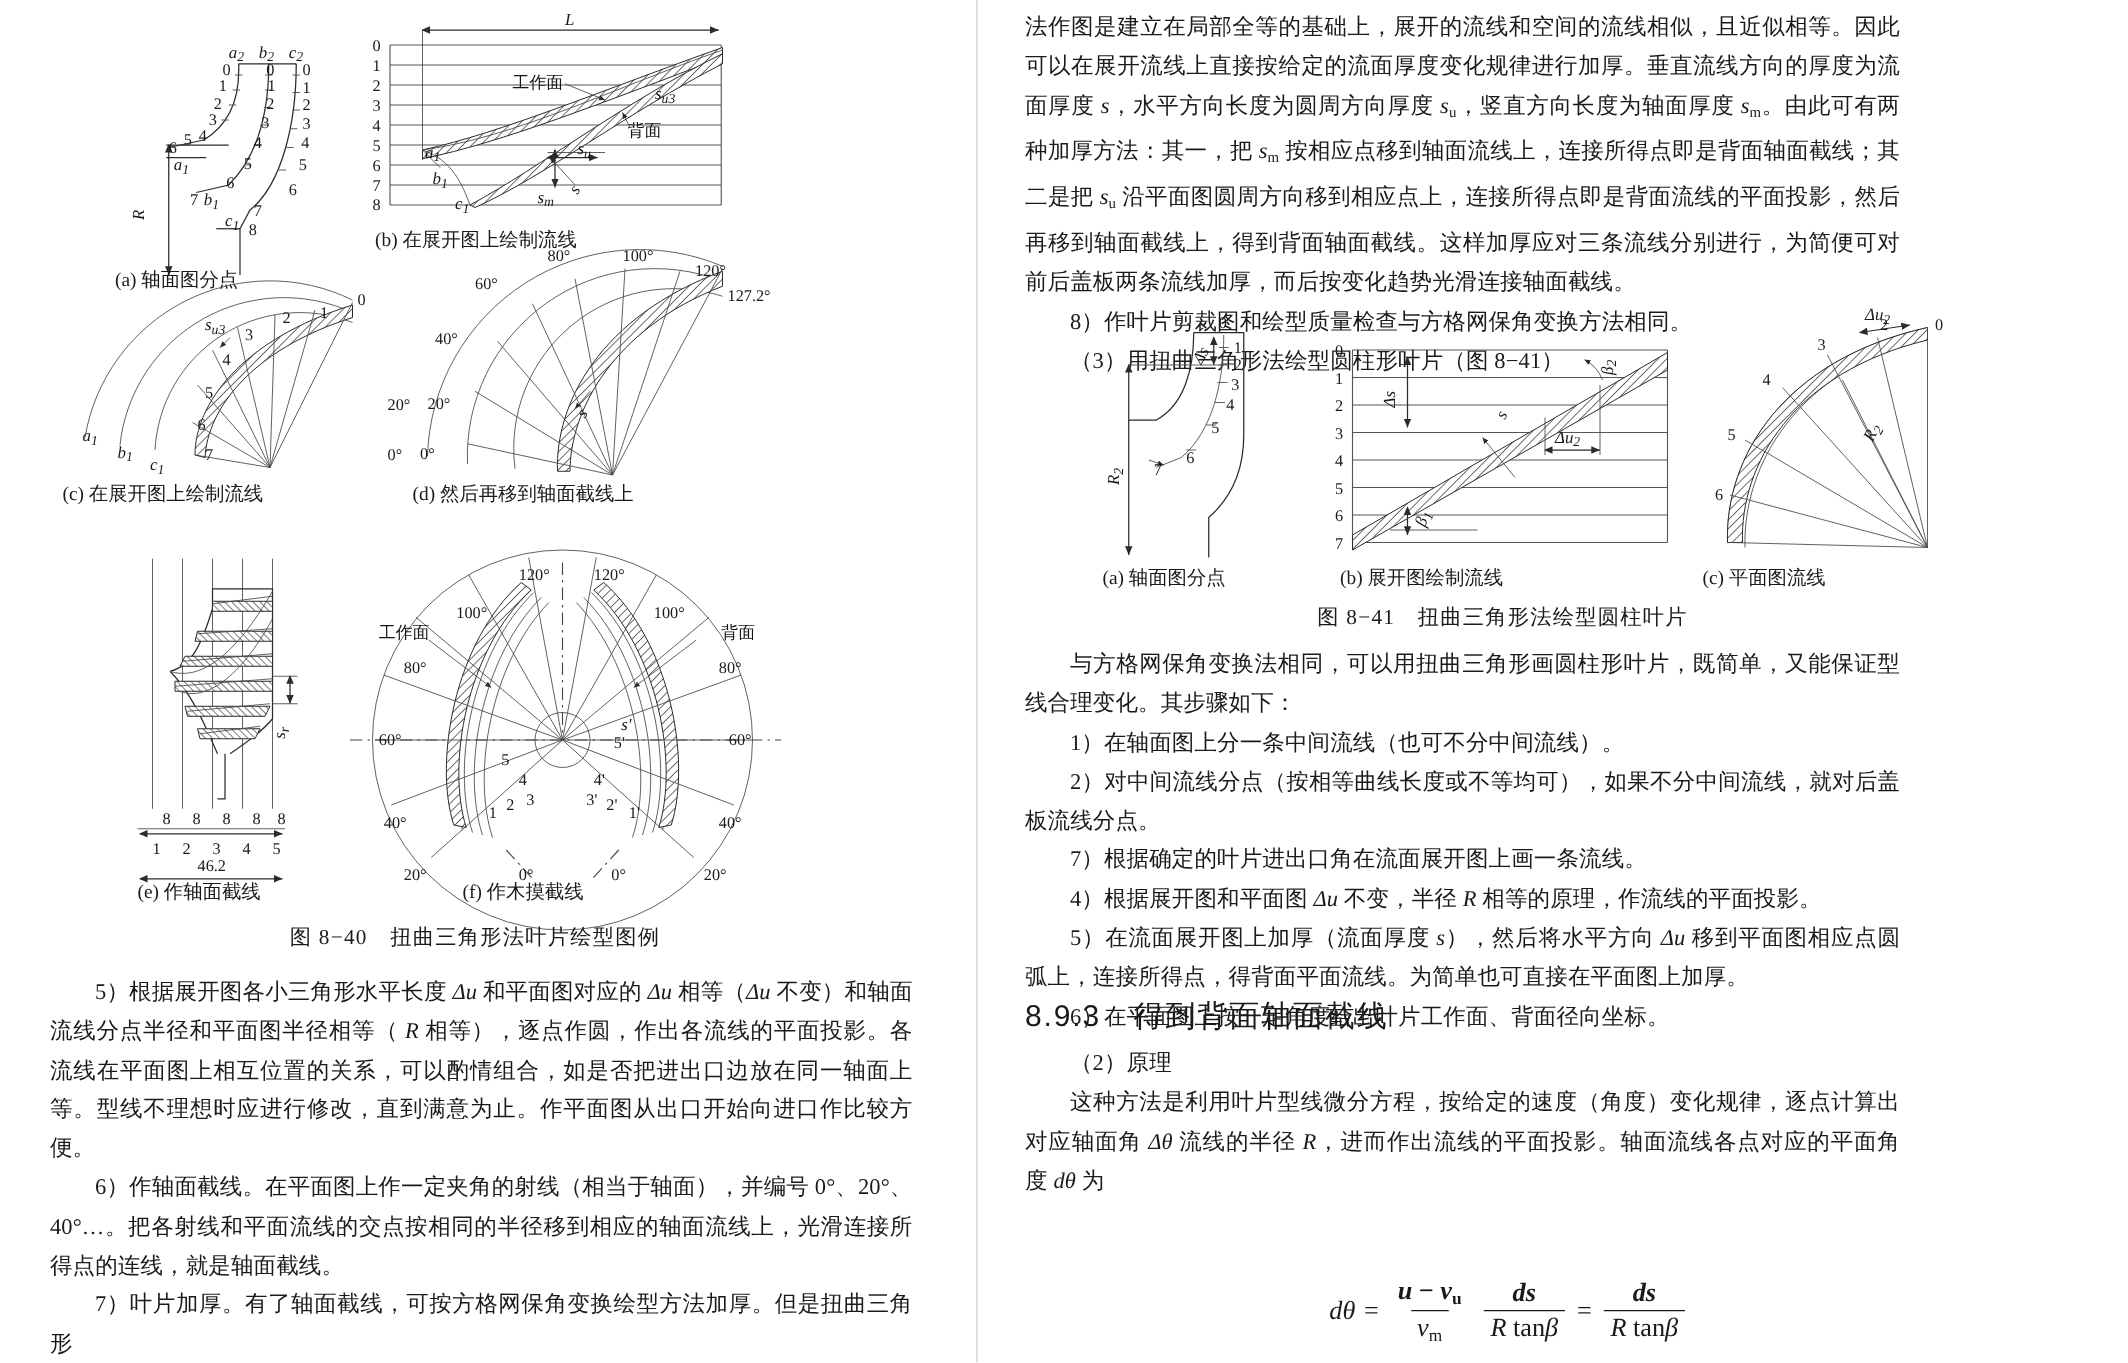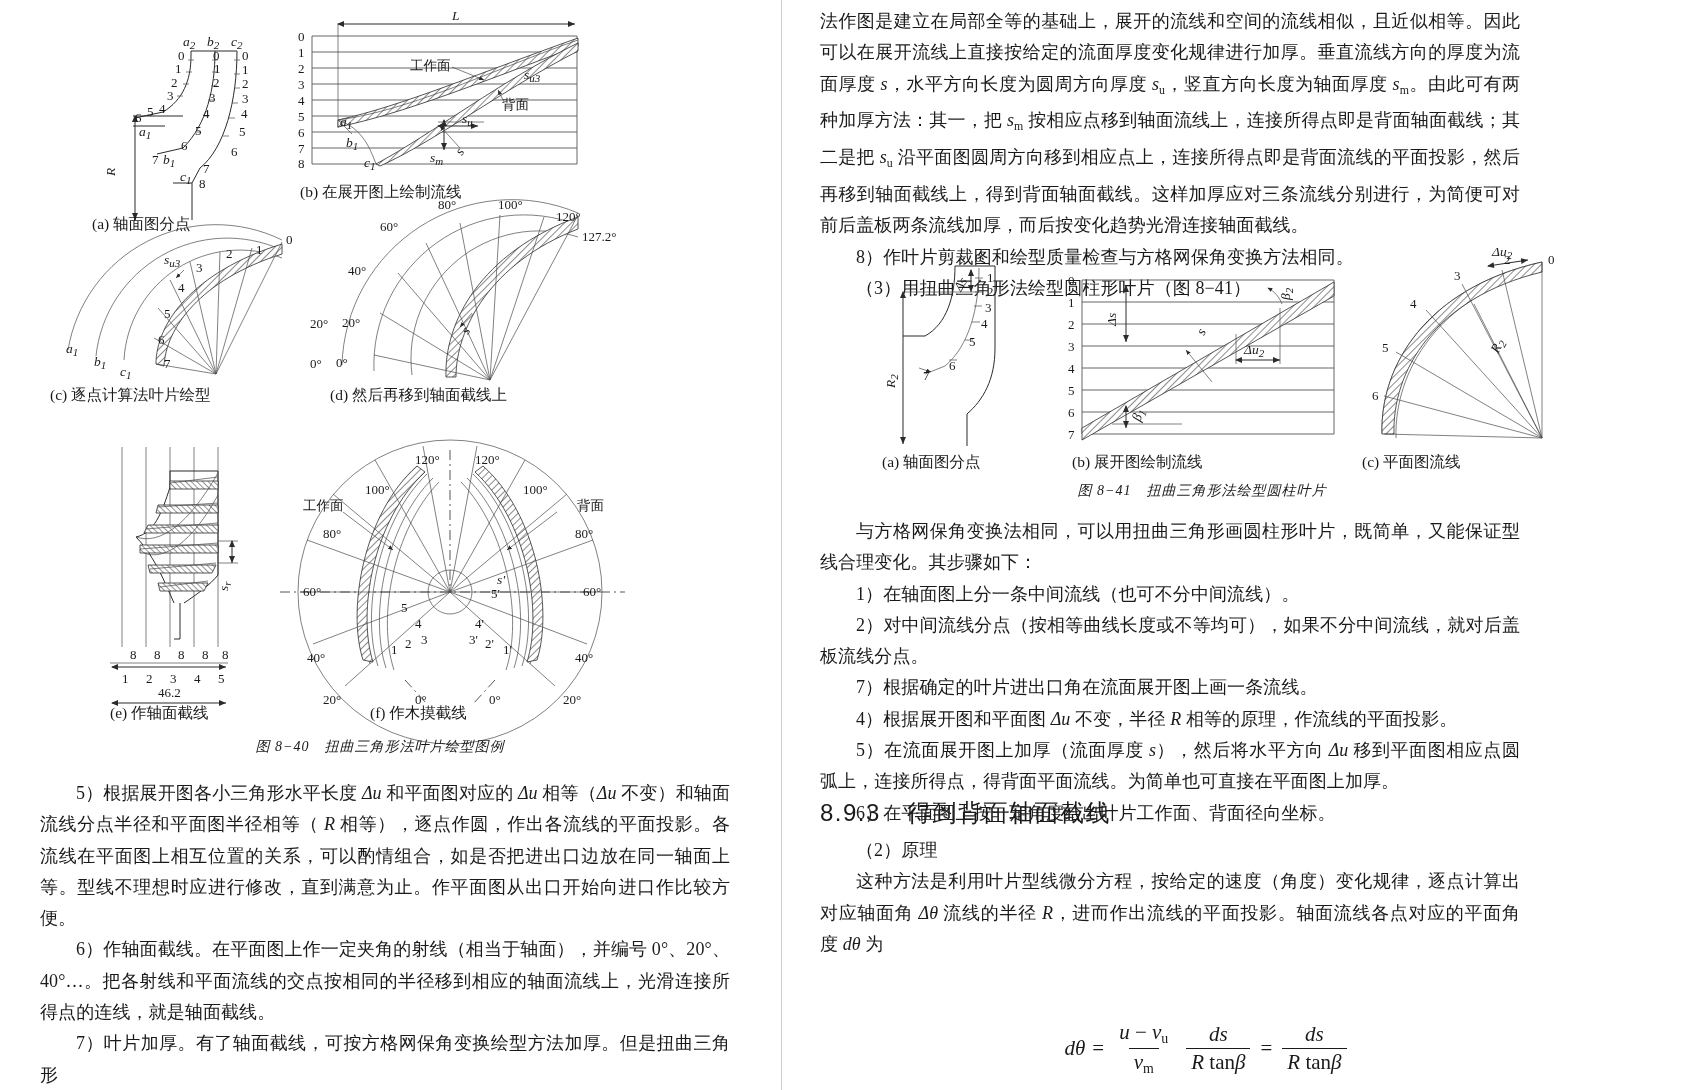--- a/index.html
+++ b/index.html
@@ -29,21 +29,21 @@
     text-align:justify;
     text-justify:inter-ideograph;
     letter-spacing:0.1px;
   }
   .txt p{margin:0;}
   .ind2{text-indent:2em;}
   i,em{font-family:"Liberation Serif",serif;font-style:italic;}
   sub{font-size:0.66em;vertical-align:-0.3em;}
 
   .fig-caption{
-    font-size:14px;text-align:center;letter-spacing:1px;font-style:italic;
+    font-size:17px;text-align:center;letter-spacing:1px;
   }
   .subcap{font-size:15.5px;}
   .h3{
     font-size:24px;letter-spacing:1.5px;font-weight:normal;
     font-family:Liberation Sans, sans-serif;
   }
 
   
   .figbox{position:absolute;}
   svg{display:block;overflow:visible;}
@@ -58,21 +58,21 @@
   .hatch-fill{fill:url(#hatchA);stroke:#2b2b2b;stroke-width:0.8;}
   .hatch-fill2{fill:url(#hatchB);stroke:#2b2b2b;stroke-width:0.8;}
 
   
   .formula{
     display:flex;align-items:center;justify-content:center;
     font-family:"Liberation Serif",serif;font-size:21px;gap:7px;
   }
   .frac{display:inline-flex;flex-direction:column;align-items:center;
         vertical-align:middle;margin:0 3px;}
-  .frac .num{padding:0 5px 1px 5px;}
+  .frac .num{padding:0 5px 1px 5px;font-weight:bold;}
   .frac .den{padding:1px 5px 0 5px;border-top:1.3px solid #1a1a1a;}
 </style>
 </head>
 <body>
 
 <div class="page">
 
   <div class="col-divider"></div>
 
   <div class="col col-left">
@@ -274,21 +274,21 @@
           <text x="98" y="116">6</text>
             <text x="104" y="140">7</text>
         </g>
         <text class="lbl-it" x="6" y="125">a<tspan class="lbl-sm" dy="3">1</tspan></text>
         <text class="lbl-it" x="34" y="138">b<tspan class="lbl-sm" dy="3">1</tspan></text>
         <text class="lbl-it" x="60" y="148">c<tspan class="lbl-sm" dy="3">1</tspan></text>
         <text class="lbl" x="250" y="100">20°</text>
         <text class="lbl" x="250" y="140">0°</text>
       </svg>
     </div>
-    <div class="subcap" style="position:absolute;left:50px;top:385px;width:260px;">(c) 逐点计算法叶片绘型</div>
+    <div class="subcap" style="position:absolute;left:50px;top:385px;width:260px;">(c) 在展开图上绘制流线</div>
 
     <div class="figbox" style="left:330px;top:195px;width:300px;height:185px;">
       <svg width="300" height="185" viewBox="0 0 300 185">
 
         <path class="ln-thin" d="M12,170 A170,170 0 0 1 248,18"></path>
         <path class="ln-thin" d="M44,176 A150,150 0 0 1 248,30"></path>
         <path class="ln-thin" d="M82,180 A128,128 0 0 1 248,42"></path>
 
         <path class="hatch-fill" d="M116,182 C114,128 150,58 248,22 L248,34 C160,68 126,134 126,182 Z"></path>
         <g class="ln-thin">

